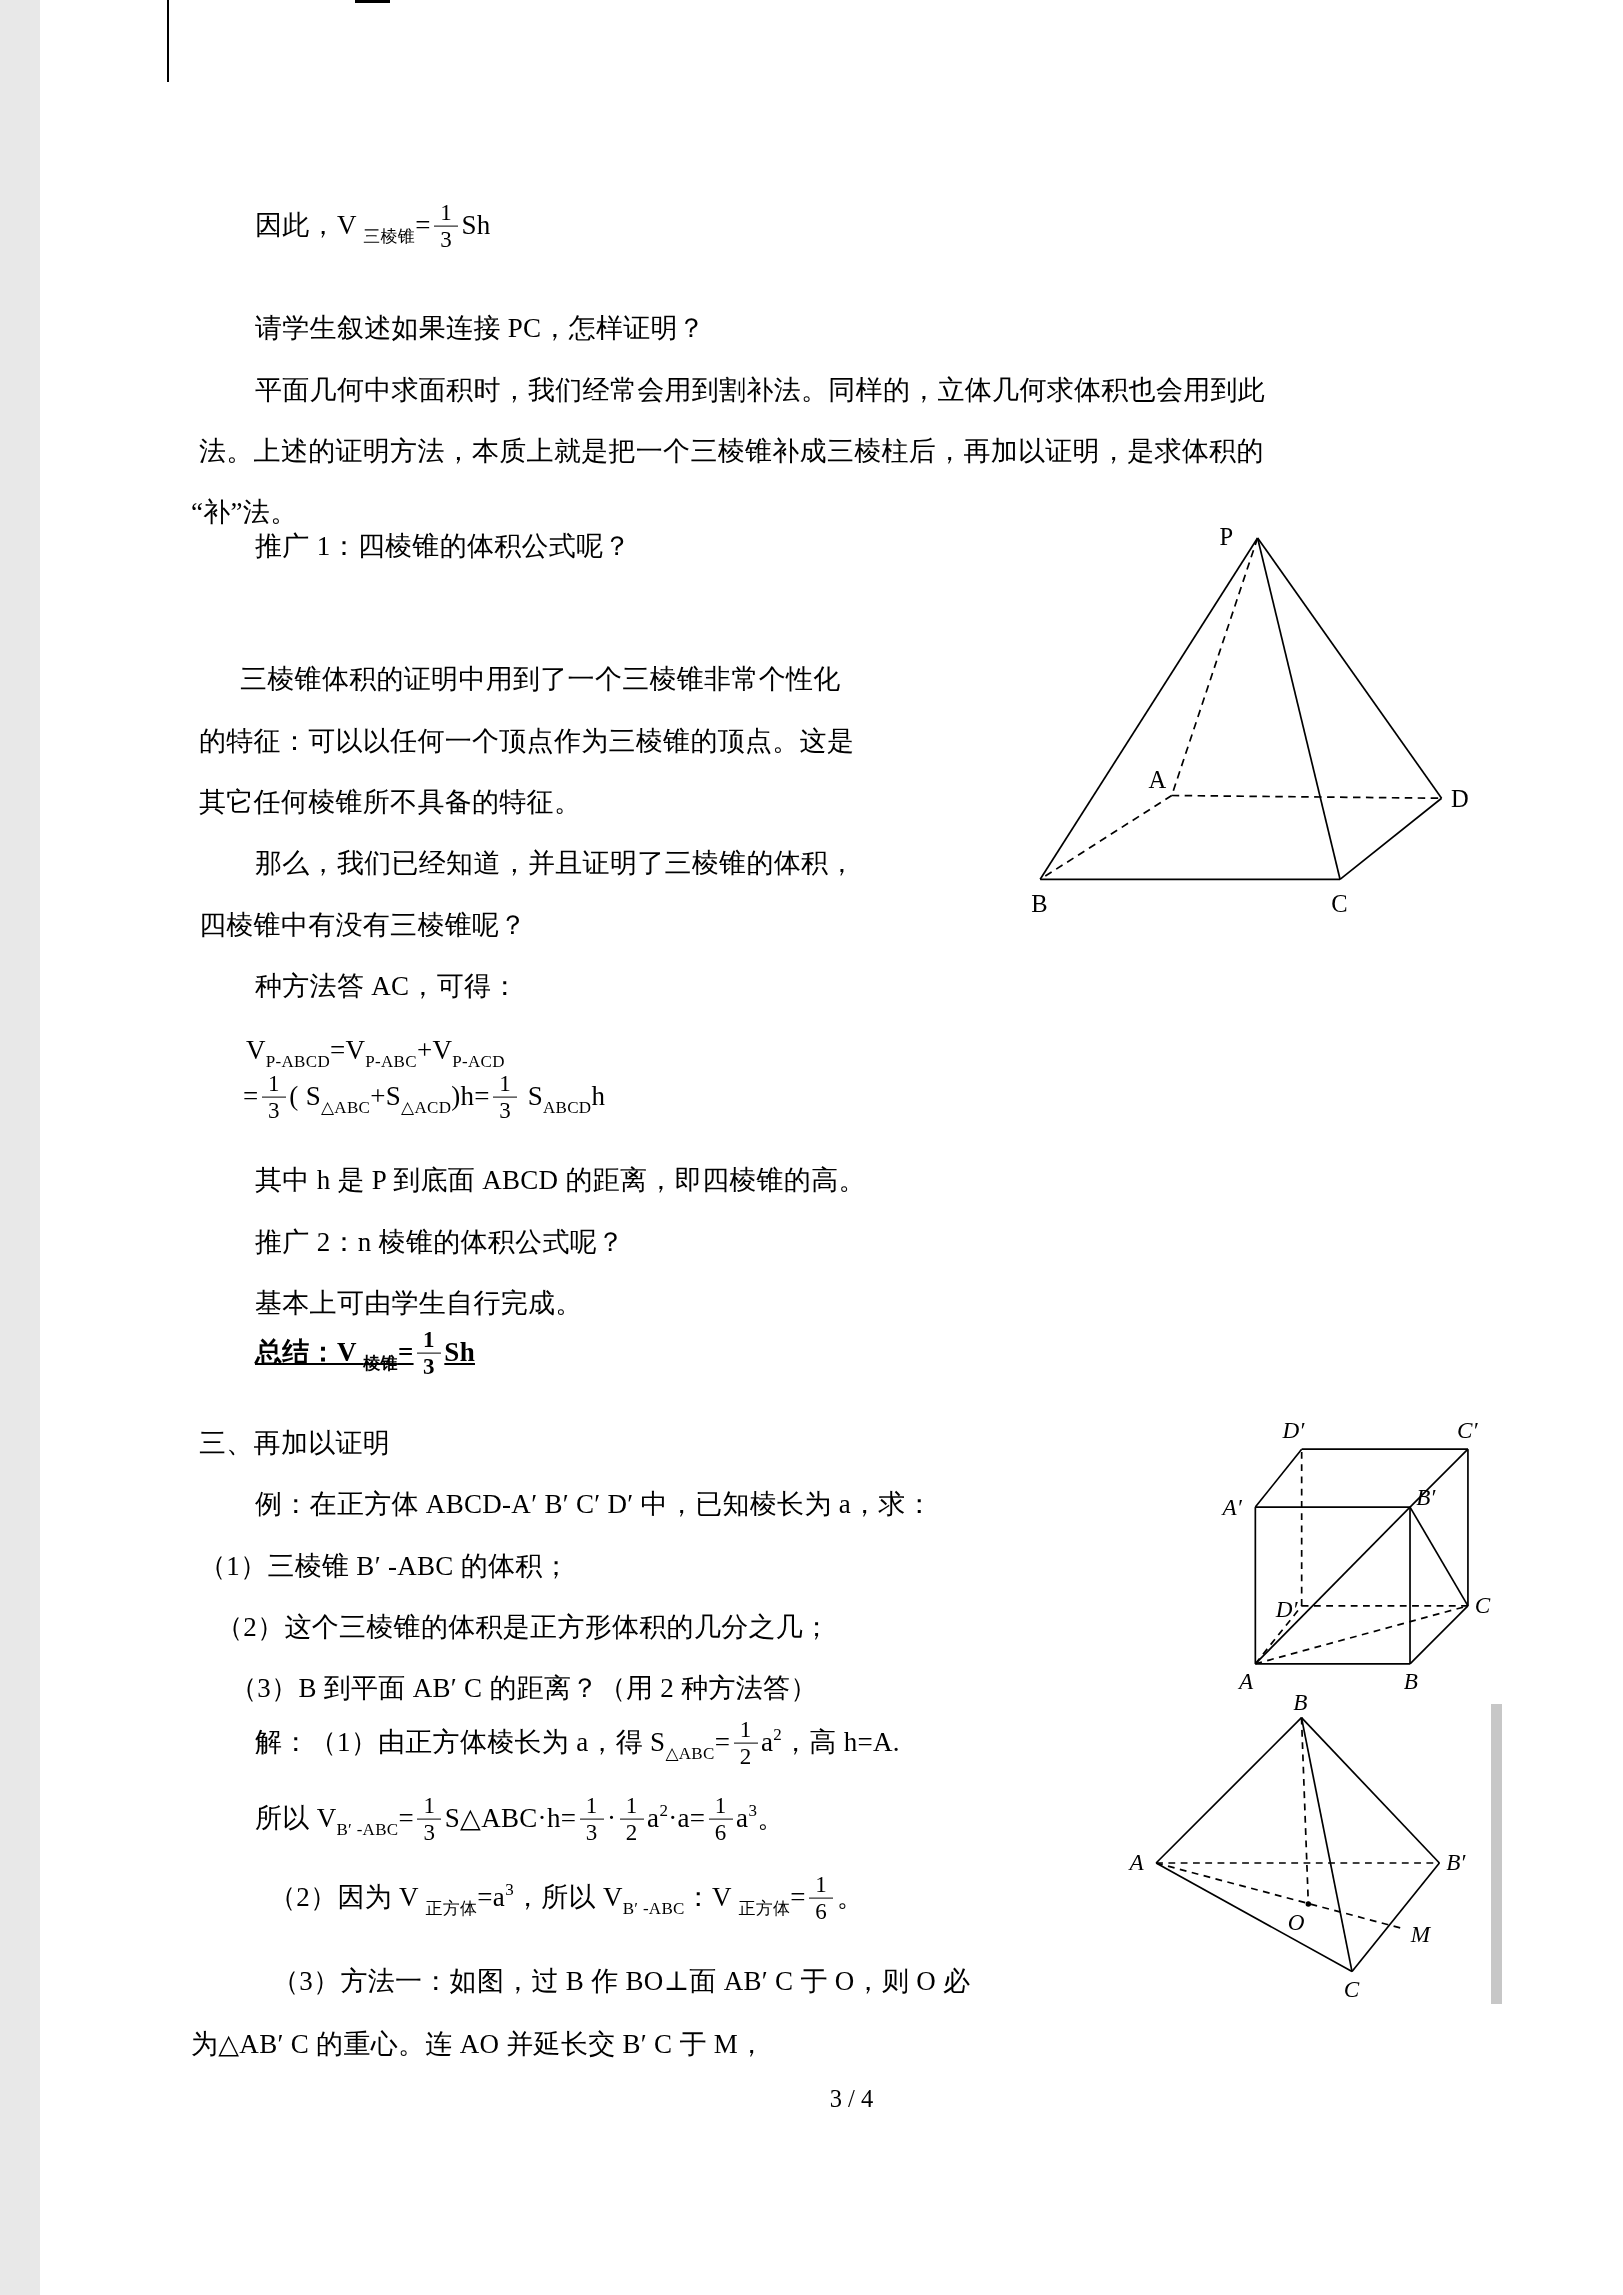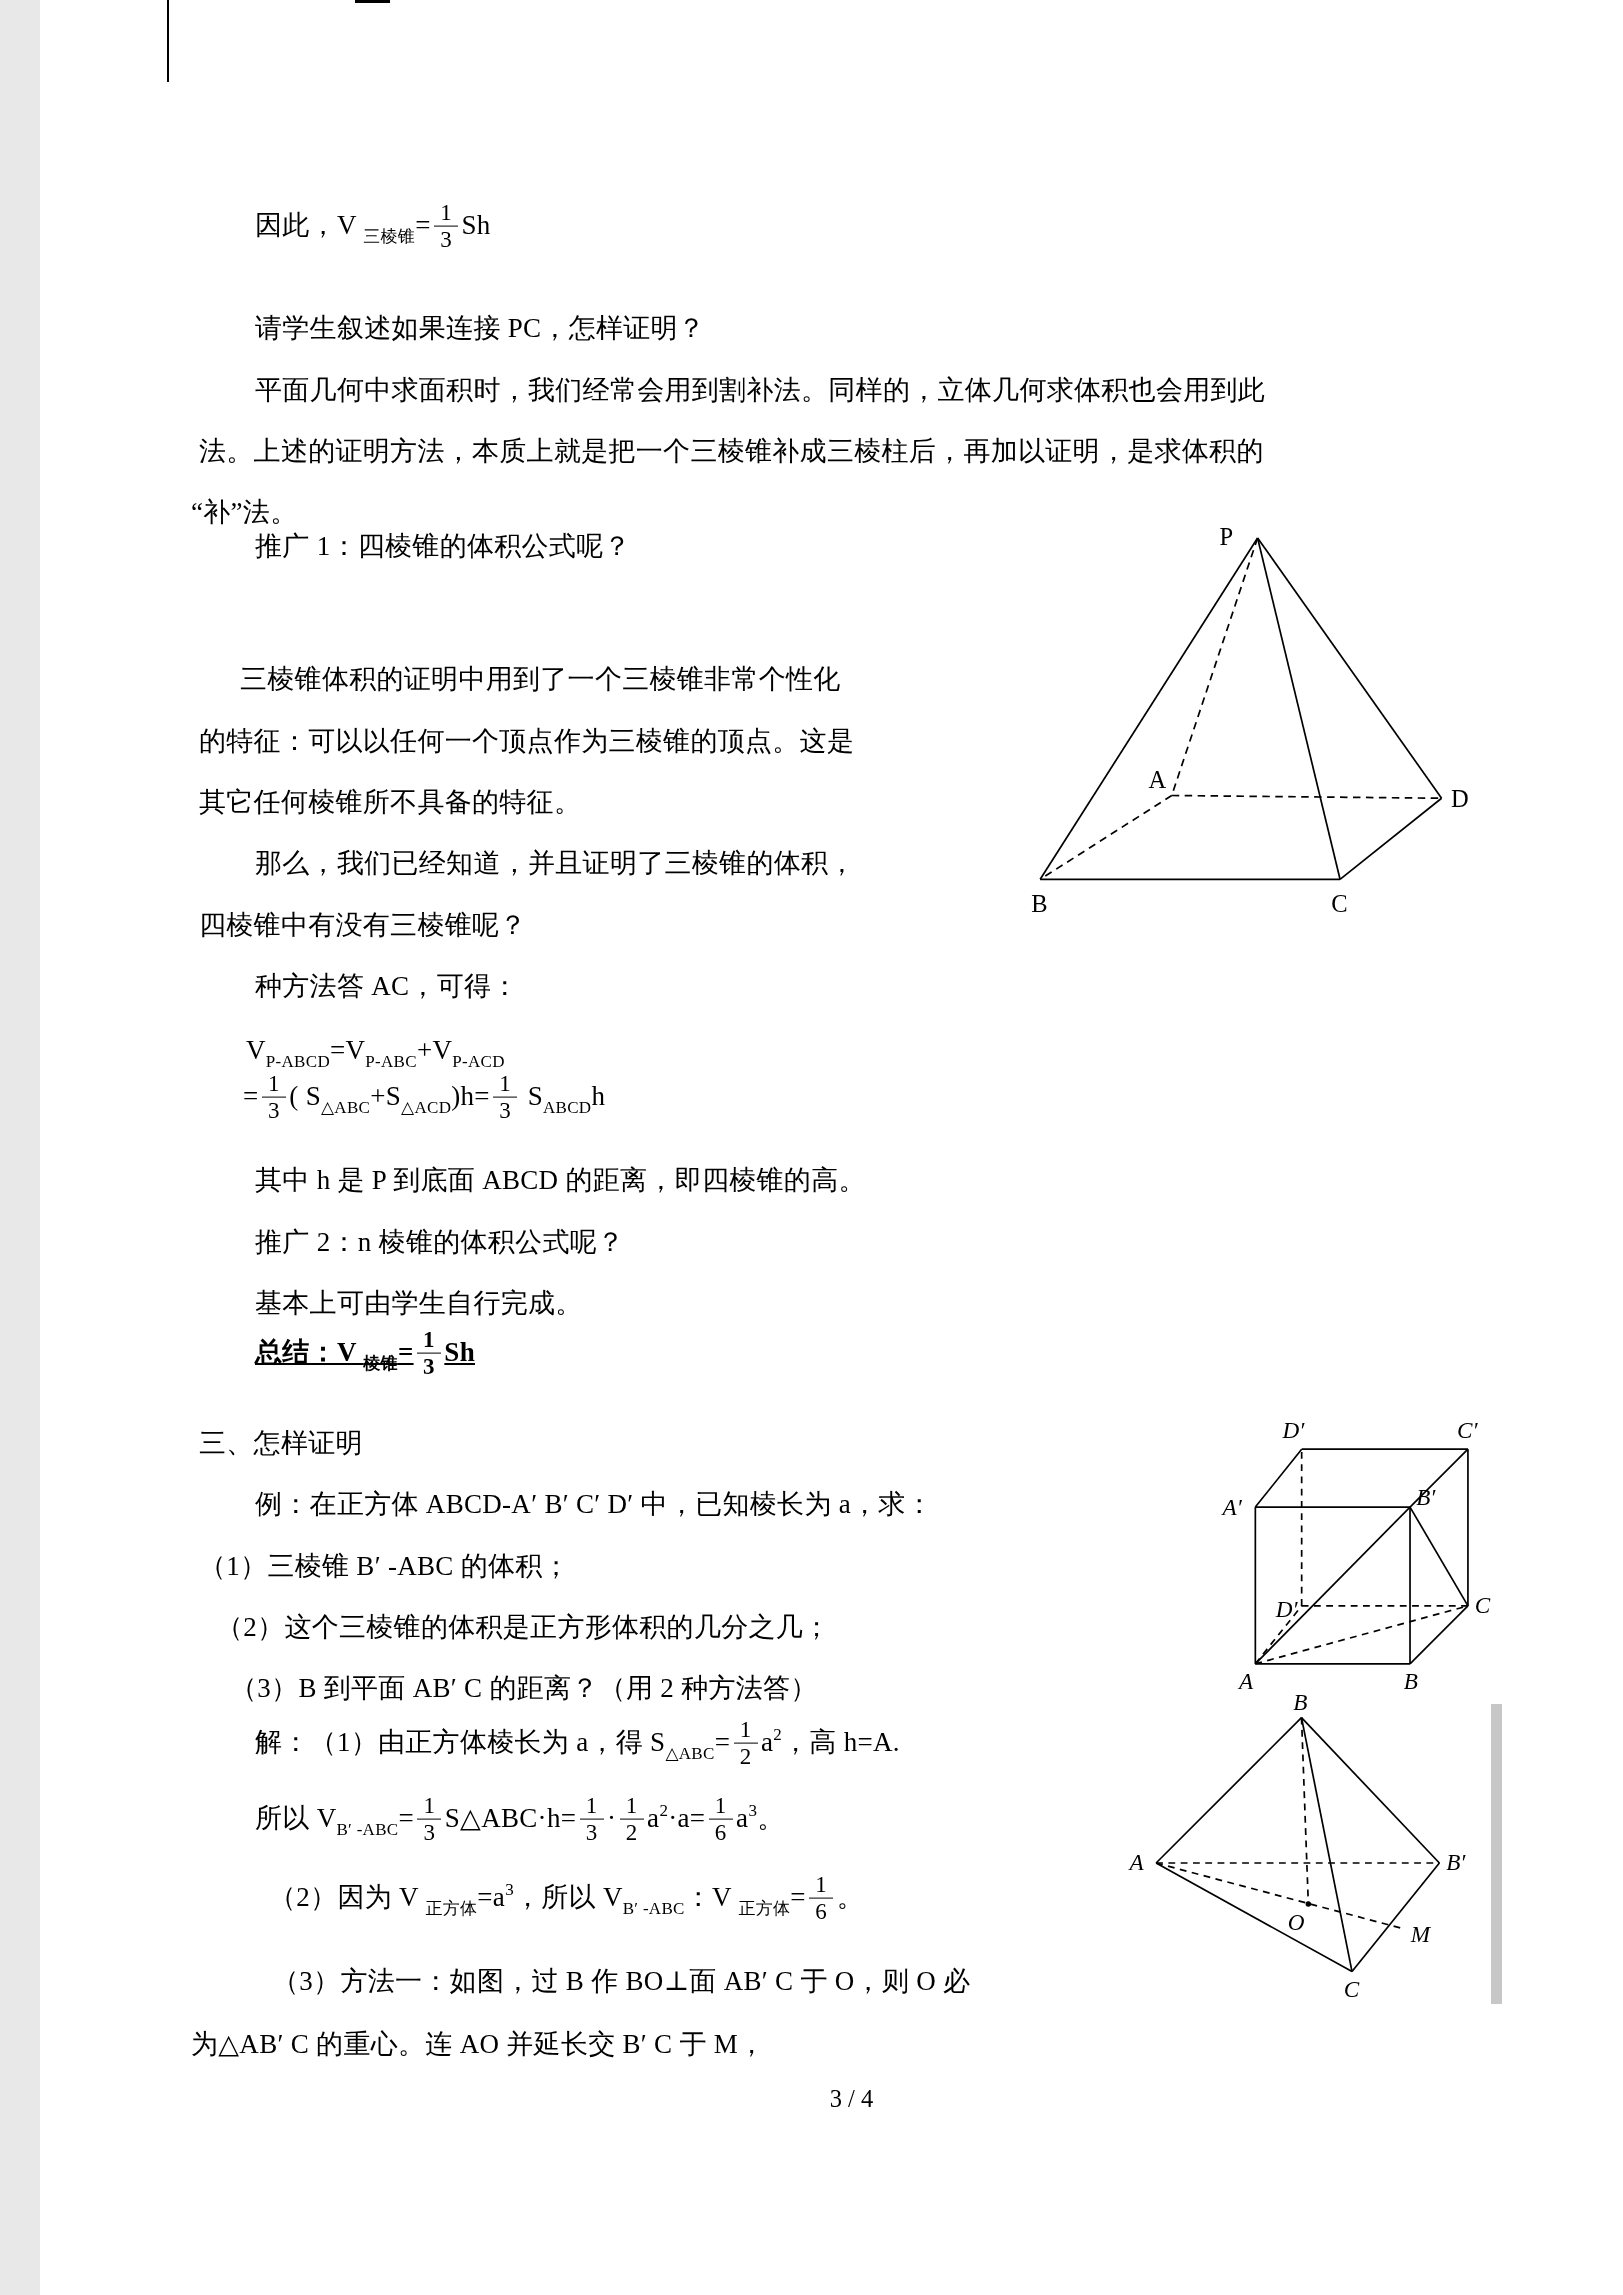--- a/index.html
+++ b/index.html
@@ -63,21 +63,21 @@
   <div class="ln" style="top:784px;left:159px">其它任何棱锥所不具备的特征。</div>
   <div class="ln" style="top:845px;left:215px">那么，我们已经知道，并且证明了三棱锥的体积，</div>
   <div class="ln" style="top:907px;left:159px">四棱锥中有没有三棱锥呢？</div>
   <div class="ln" style="top:968px;left:215px">种方法答 AC，可得：</div>
   <div class="ln" style="top:1032px;left:206px"><span>V</span><span class="sub">P-ABCD</span><span>=V</span><span class="sub">P-ABC</span><span>+V</span><span class="sub">P-ACD</span></div>
   <div class="ln" style="top:1072px;left:203px"><span>=</span><span class="frac"><span class="num">1</span><span class="den">3</span></span><span>( S</span><span class="sub">△ABC</span><span>+S</span><span class="sub">△ACD</span><span>)h=</span><span class="frac"><span class="num">1</span><span class="den">3</span></span><span> S</span><span class="sub">ABCD</span><span>h</span></div>
   <div class="ln" style="top:1162px;left:215px">其中 h 是 P 到底面 ABCD 的距离，即四棱锥的高。</div>
   <div class="ln" style="top:1224px;left:215px">推广 2：n 棱锥的体积公式呢？</div>
   <div class="ln" style="top:1285px;left:215px">基本上可由学生自行完成。</div>
   <div class="ln bold" style="top:1328px;left:215px"><span>总结：V </span><span class="sub">棱锥</span><span>=</span><span class="frac"><span class="num">1</span><span class="den">3</span></span><span>Sh</span></div>
-  <div class="ln" style="top:1425px;left:159px">三、怎样证明</div>
+  <div class="ln" style="top:1425px;left:159px">三、再加以证明</div>
   <div class="ln" style="top:1486px;left:215px">例：在正方体 ABCD-A′ B′ C′ D′ 中，已知棱长为 a，求：</div>
   <div class="ln" style="top:1548px;left:159px">（1）三棱锥 B′ -ABC 的体积；</div>
   <div class="ln" style="top:1609px;left:176px">（2）这个三棱锥的体积是正方形体积的几分之几；</div>
   <div class="ln" style="top:1670px;left:190px">（3）B 到平面 AB′ C 的距离？（用 2 种方法答）</div>
   <div class="ln" style="top:1718px;left:215px"><span>解：（1）由正方体棱长为 a，得 S</span><span class="sub">△ABC</span><span>=</span><span class="frac"><span class="num">1</span><span class="den">2</span></span><span>a</span><span class="sup">2</span><span>，高 h=A.</span></div>
   <div class="ln" style="top:1794px;left:215px"><span>所以 V</span><span class="sub">B′ -ABC</span><span>=</span><span class="frac"><span class="num">1</span><span class="den">3</span></span><span>S△ABC·h=</span><span class="frac"><span class="num">1</span><span class="den">3</span></span><span>·</span><span class="frac"><span class="num">1</span><span class="den">2</span></span><span>a</span><span class="sup">2</span><span>·a=</span><span class="frac"><span class="num">1</span><span class="den">6</span></span><span>a</span><span class="sup">3</span><span>。</span></div>
   <div class="ln" style="top:1873px;left:229px"><span>（2）因为 V </span><span class="sub">正方体</span><span>=a</span><span class="sup">3</span><span>，所以 V</span><span class="sub">B′ -ABC</span><span>：V </span><span class="sub">正方体</span><span>=</span><span class="frac"><span class="num">1</span><span class="den">6</span></span><span>。</span></div>
   <div class="ln" style="top:1963px;left:232px">（3）方法一：如图，过 B 作 BO⊥面 AB′ C 于 O，则 O 必</div>
   <div class="ln" style="top:2026px;left:151px">为△AB′ C 的重心。连 AO 并延长交 B′ C 于 M，</div>
 

